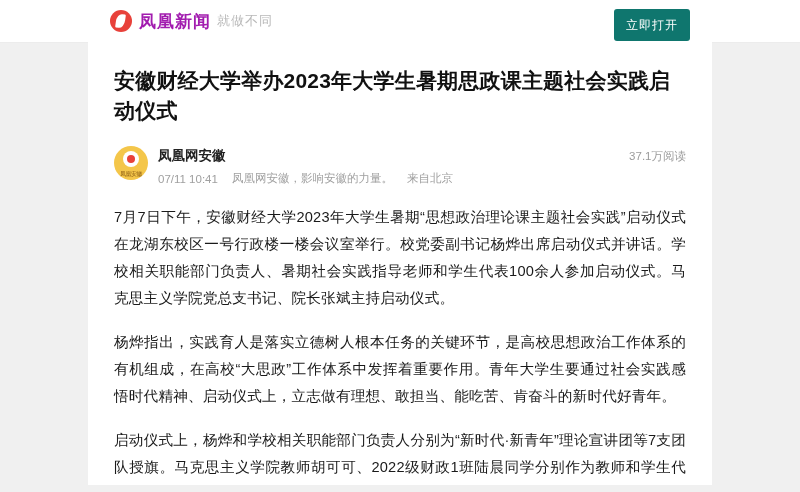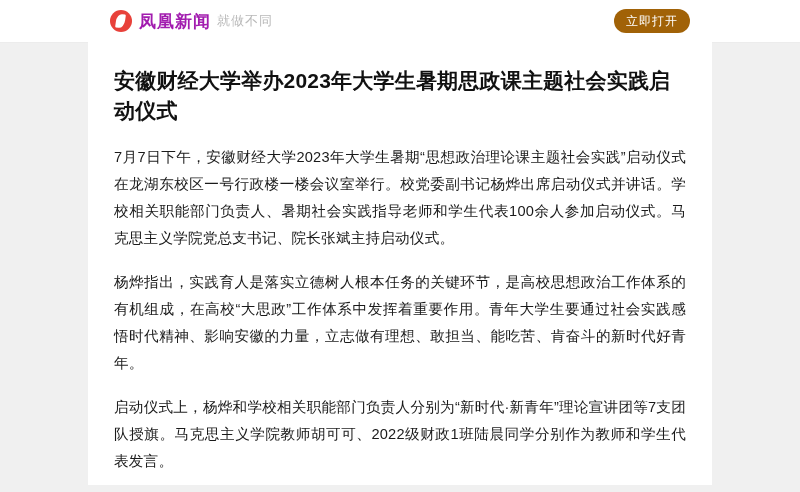--- a/index.html
+++ b/index.html
@@ -63,27 +63,27 @@
   .brand-slogan {
     font-size: 13px;
     color: #b9b9b9;
     margin-left: 6px;
     letter-spacing: 1px;
   }
   .open-app-btn {
     position: absolute;
     right: 110px;
     top: 9px;
-    background: #a16207;
+    background: #0f766e;
     color: #fff;
     font-size: 12px;
     line-height: 24px;
-    height: 24px;
+    height: 32px;
     padding: 0 12px;
-    border-radius: 12px;
+    border-radius: 3px;
     border: none;
     cursor: pointer;
     letter-spacing: 1px;
   }
   
   .article {
     position: absolute;
     left: 88px;
     top: 42px;
     width: 624px;
@@ -206,24 +206,40 @@
       <div class="brand-slogan">就做不同</div>
     </div>
     <button class="open-app-btn">立即打开</button>
   </div>
 
   <div class="article">
     <div class="inner">
 
       <h1 class="title">安徽财经大学举办2023年大学生暑期思政课主题社会实践启动仪式</h1>
 
+      <div class="meta">
+        <div class="avatar">
+          <div class="av-txt">凤凰安徽</div>
+        </div>
+        <div class="meta-main">
+          <div class="source-row">
+            <div class="source-name">凤凰网安徽</div>
+            <div class="read-count">37.1万阅读</div>
+          </div>
+          <div class="sub-row">
+            <span>07/11 10:41</span>
+            <span>凤凰网安徽，影响安徽的力量。</span>
+            <span>来自北京</span>
+          </div>
+        </div>
+      </div>
 
       <div class="body">
         <p>7月7日下午，安徽财经大学2023年大学生暑期“思想政治理论课主题社会实践”启动仪式在龙湖东校区一号行政楼一楼会议室举行。校党委副书记杨烨出席启动仪式并讲话。学校相关职能部门负责人、暑期社会实践指导老师和学生代表100余人参加启动仪式。马克思主义学院党总支书记、院长张斌主持启动仪式。</p>
-        <p>杨烨指出，实践育人是落实立德树人根本任务的关键环节，是高校思想政治工作体系的有机组成，在高校“大思政”工作体系中发挥着重要作用。青年大学生要通过社会实践感悟时代精神、影响安徽的力量，立志做有理想、敢担当、能吃苦、肯奋斗的新时代好青年。</p>
+        <p>杨烨指出，实践育人是落实立德树人根本任务的关键环节，是高校思想政治工作体系的有机组成，在高校“大思政”工作体系中发挥着重要作用。青年大学生要通过社会实践感悟时代精神、启动仪式上，立志做有理想、敢担当、能吃苦、肯奋斗的新时代好青年。</p>
         <p>启动仪式上，杨烨和学校相关职能部门负责人分别为“新时代·新青年”理论宣讲团等7支团队授旗。马克思主义学院教师胡可可、2022级财政1班陆晨同学分别作为教师和学生代表发言。</p>
 
       </div>
 
     </div>
   </div>
 
 </div>
 
 </body></html>

